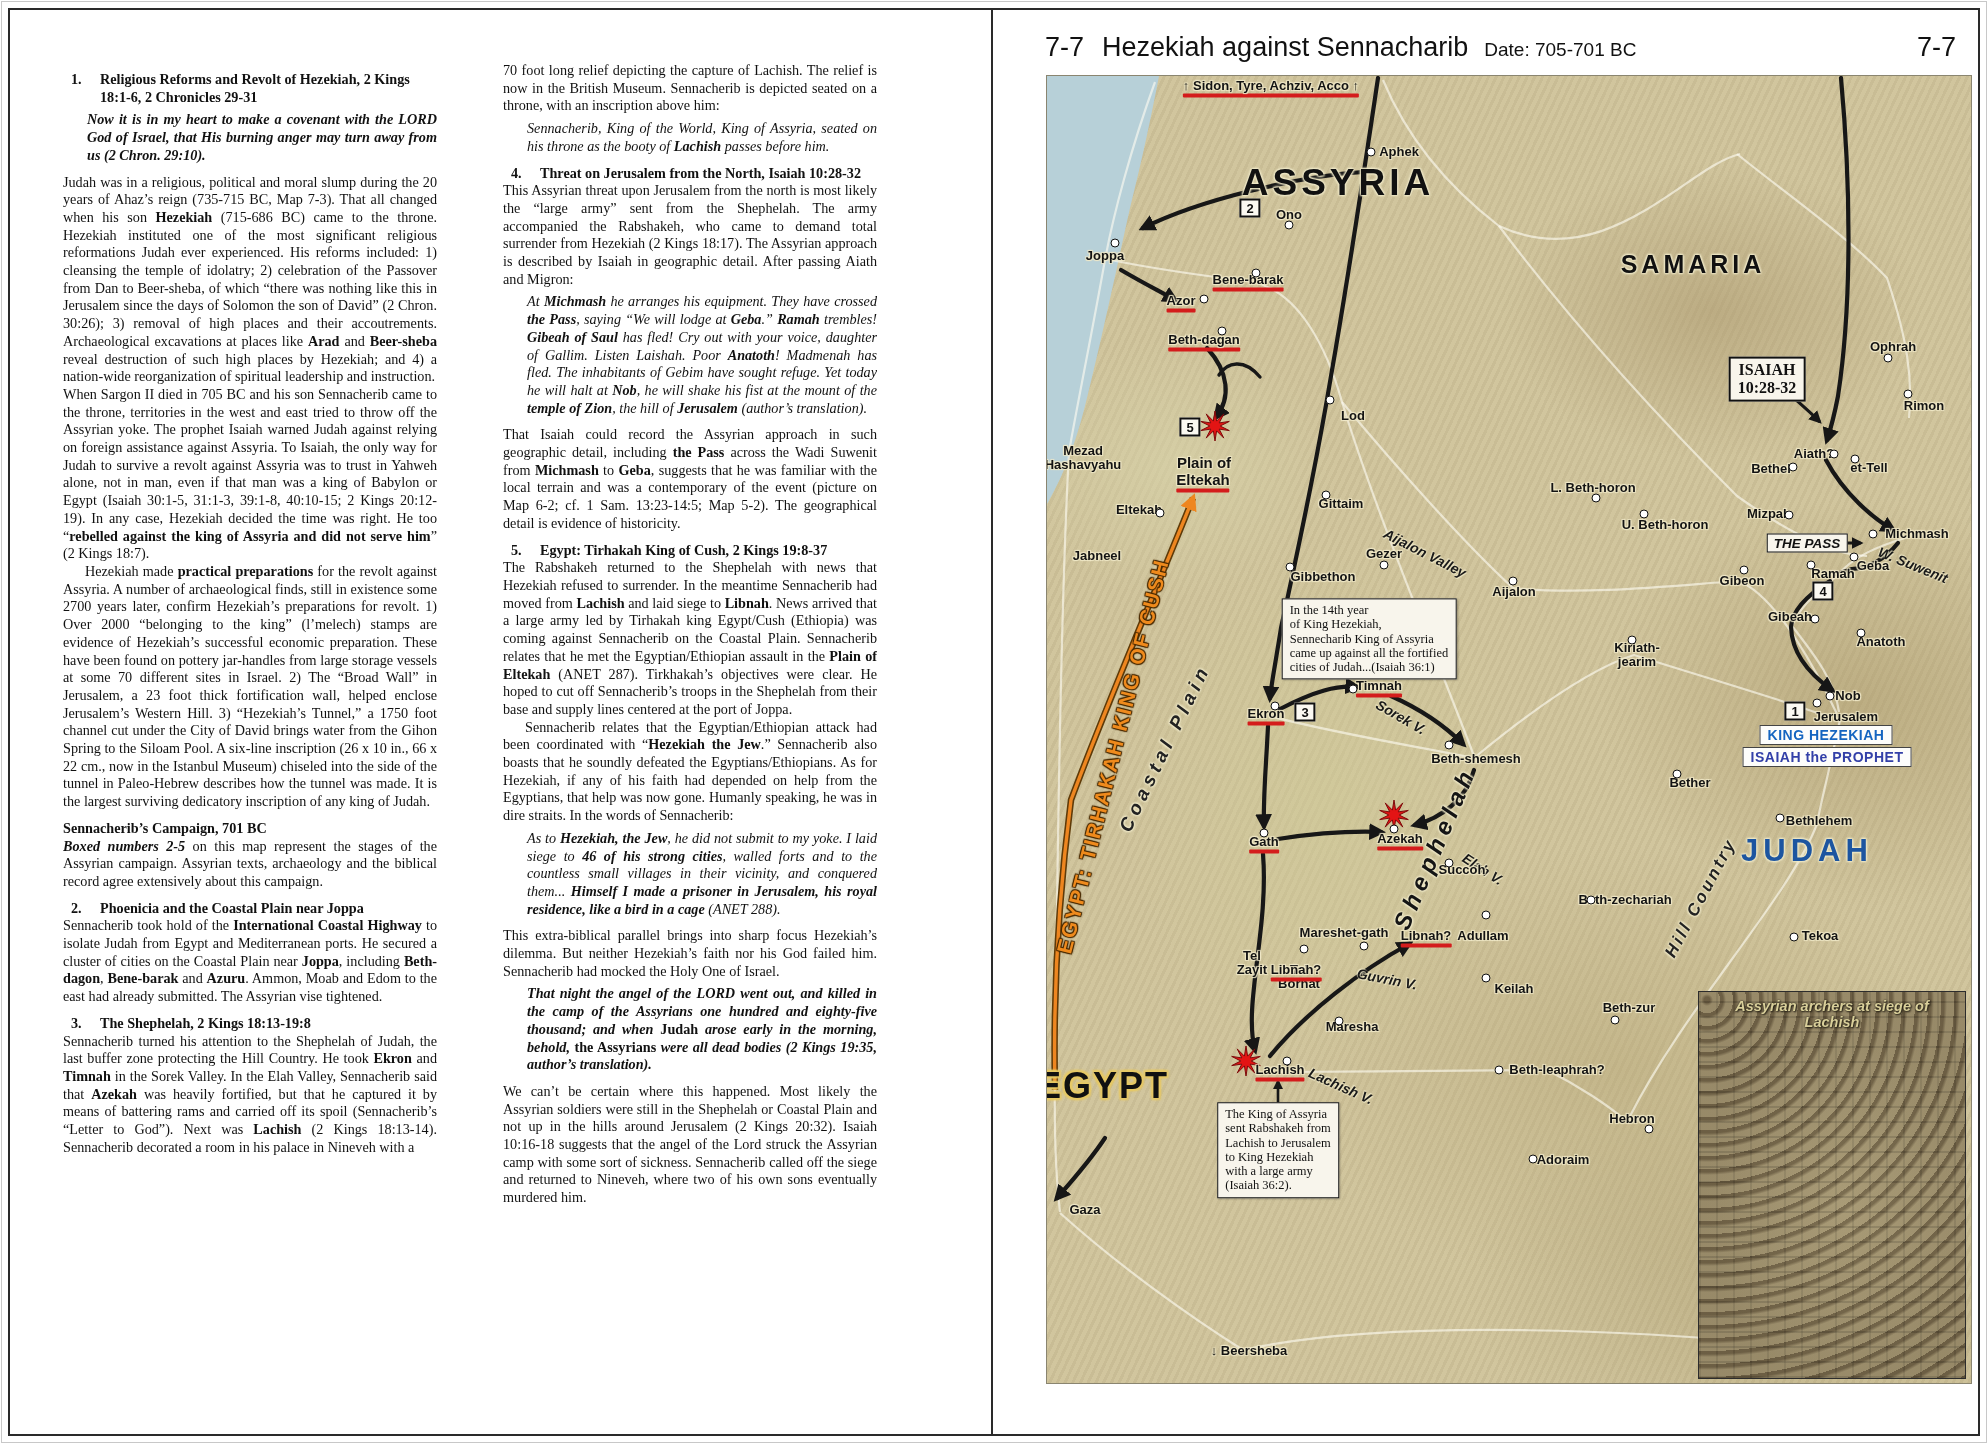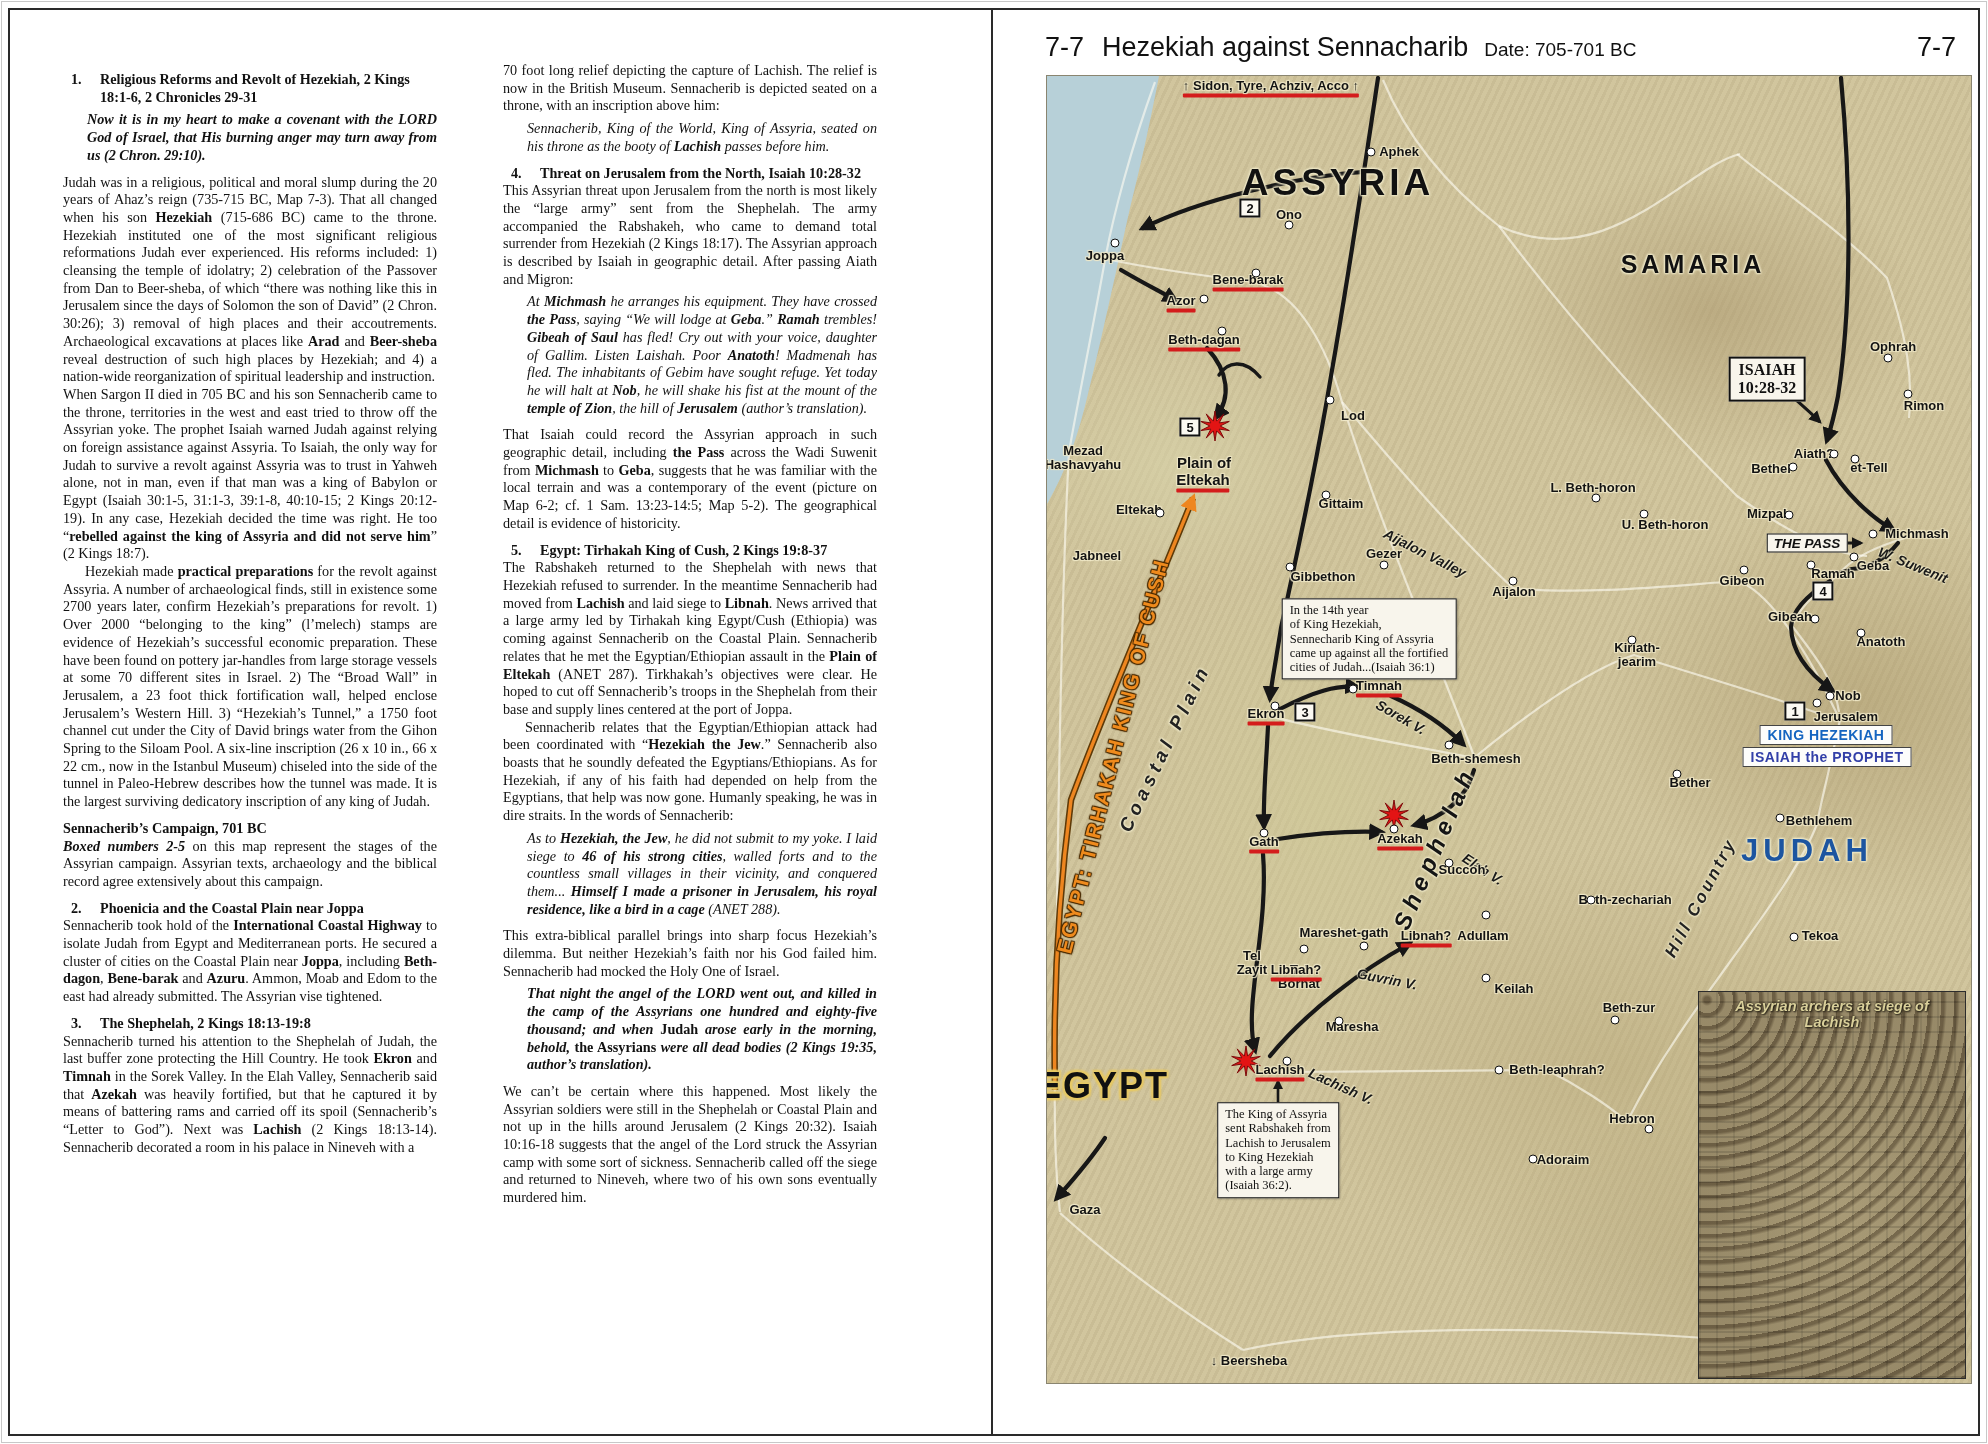--- a/index.html
+++ b/index.html
@@ -267,21 +267,21 @@
 Bornat</div>
         <div class="cl" style="left: 249px; top: 896px;">Libnah?<div class="bar"></div></div>
         <div class="cl" style="left: 437px; top: 913px; margin-left: 30px;">Keilah</div>
         <div class="cl" style="left: 582px; top: 932px;">Beth-zur</div>
         <div class="cl" style="left: 305px; top: 951px;">Maresha</div>
         <div class="cl" style="left: 233px; top: 996px;">Lachish<div class="bar"></div></div>
         <div class="cl" style="left: 510px; top: 994px;">Beth-leaphrah?</div>
         <div class="cl" style="left: 585px; top: 1043px;">Hebron</div>
         <div class="cl" style="left: 516px; top: 1084px;">Adoraim</div>
         <div class="cl" style="left: 16px; top: 1134px; padding-left: 44px;">Gaza</div>
-        <div class="cl" style="left: 202px; top: 1275px; margin-top: 10px;">↓ Beersheba</div>
+        <div class="cl" style="left: 202px; top: 1275px;">↓ Beersheba</div>
         <div class="cl" style="left: 842px; top: 1279px;">Arad</div>
         <div class="cl" style="left: 846px; top: 271px;">Ophrah</div>
         <div class="cl" style="left: 877px; top: 330px;">Rimon</div>
         <div class="cl" style="left: 767px; top: 378px;">Aiath?</div>
         <div class="cl it" style="left: 822px; top: 375px;">et-Tell</div>
         <div class="cl" style="left: 724px; top: 393px;">Bethel</div>
         <div class="cl" style="left: 546px; top: 412px;">L. Beth-horon</div>
         <div class="cl" style="left: 722px; top: 438px;">Mizpah</div>
         <div class="cl" style="left: 618px; top: 449px;">U. Beth-horon</div>
         <div class="cl" style="left: 870px; top: 458px;">Michmash</div>

